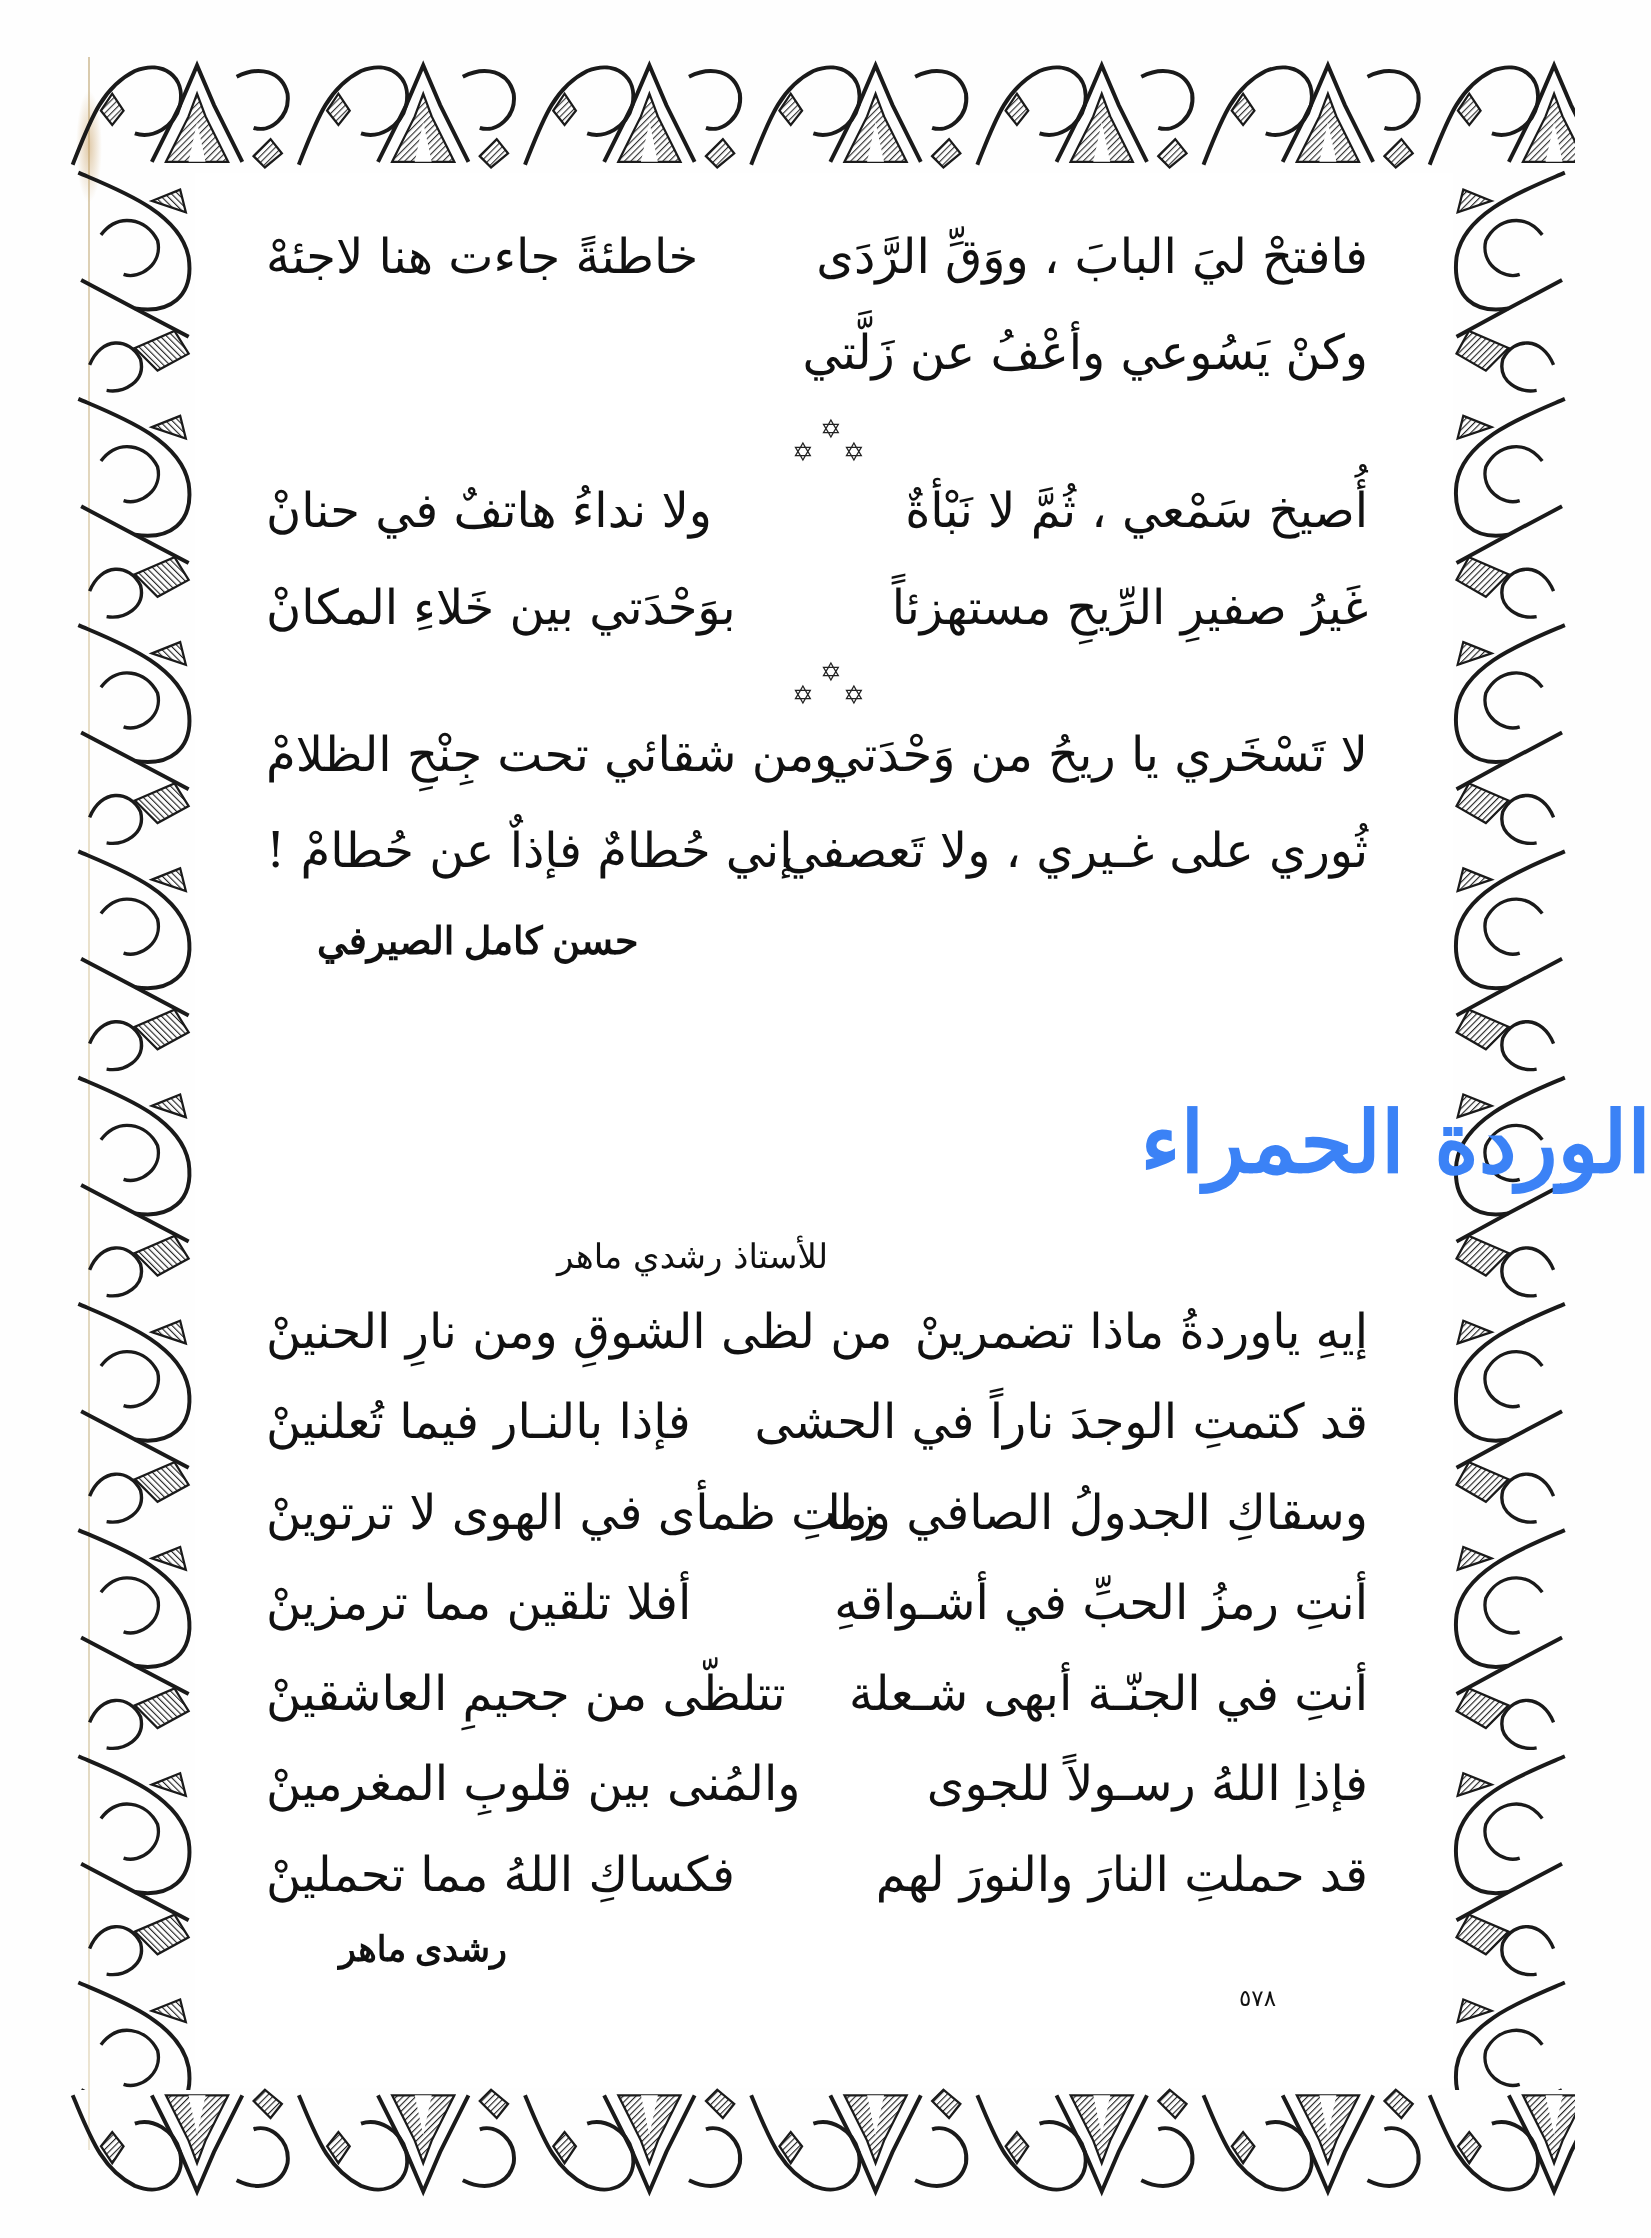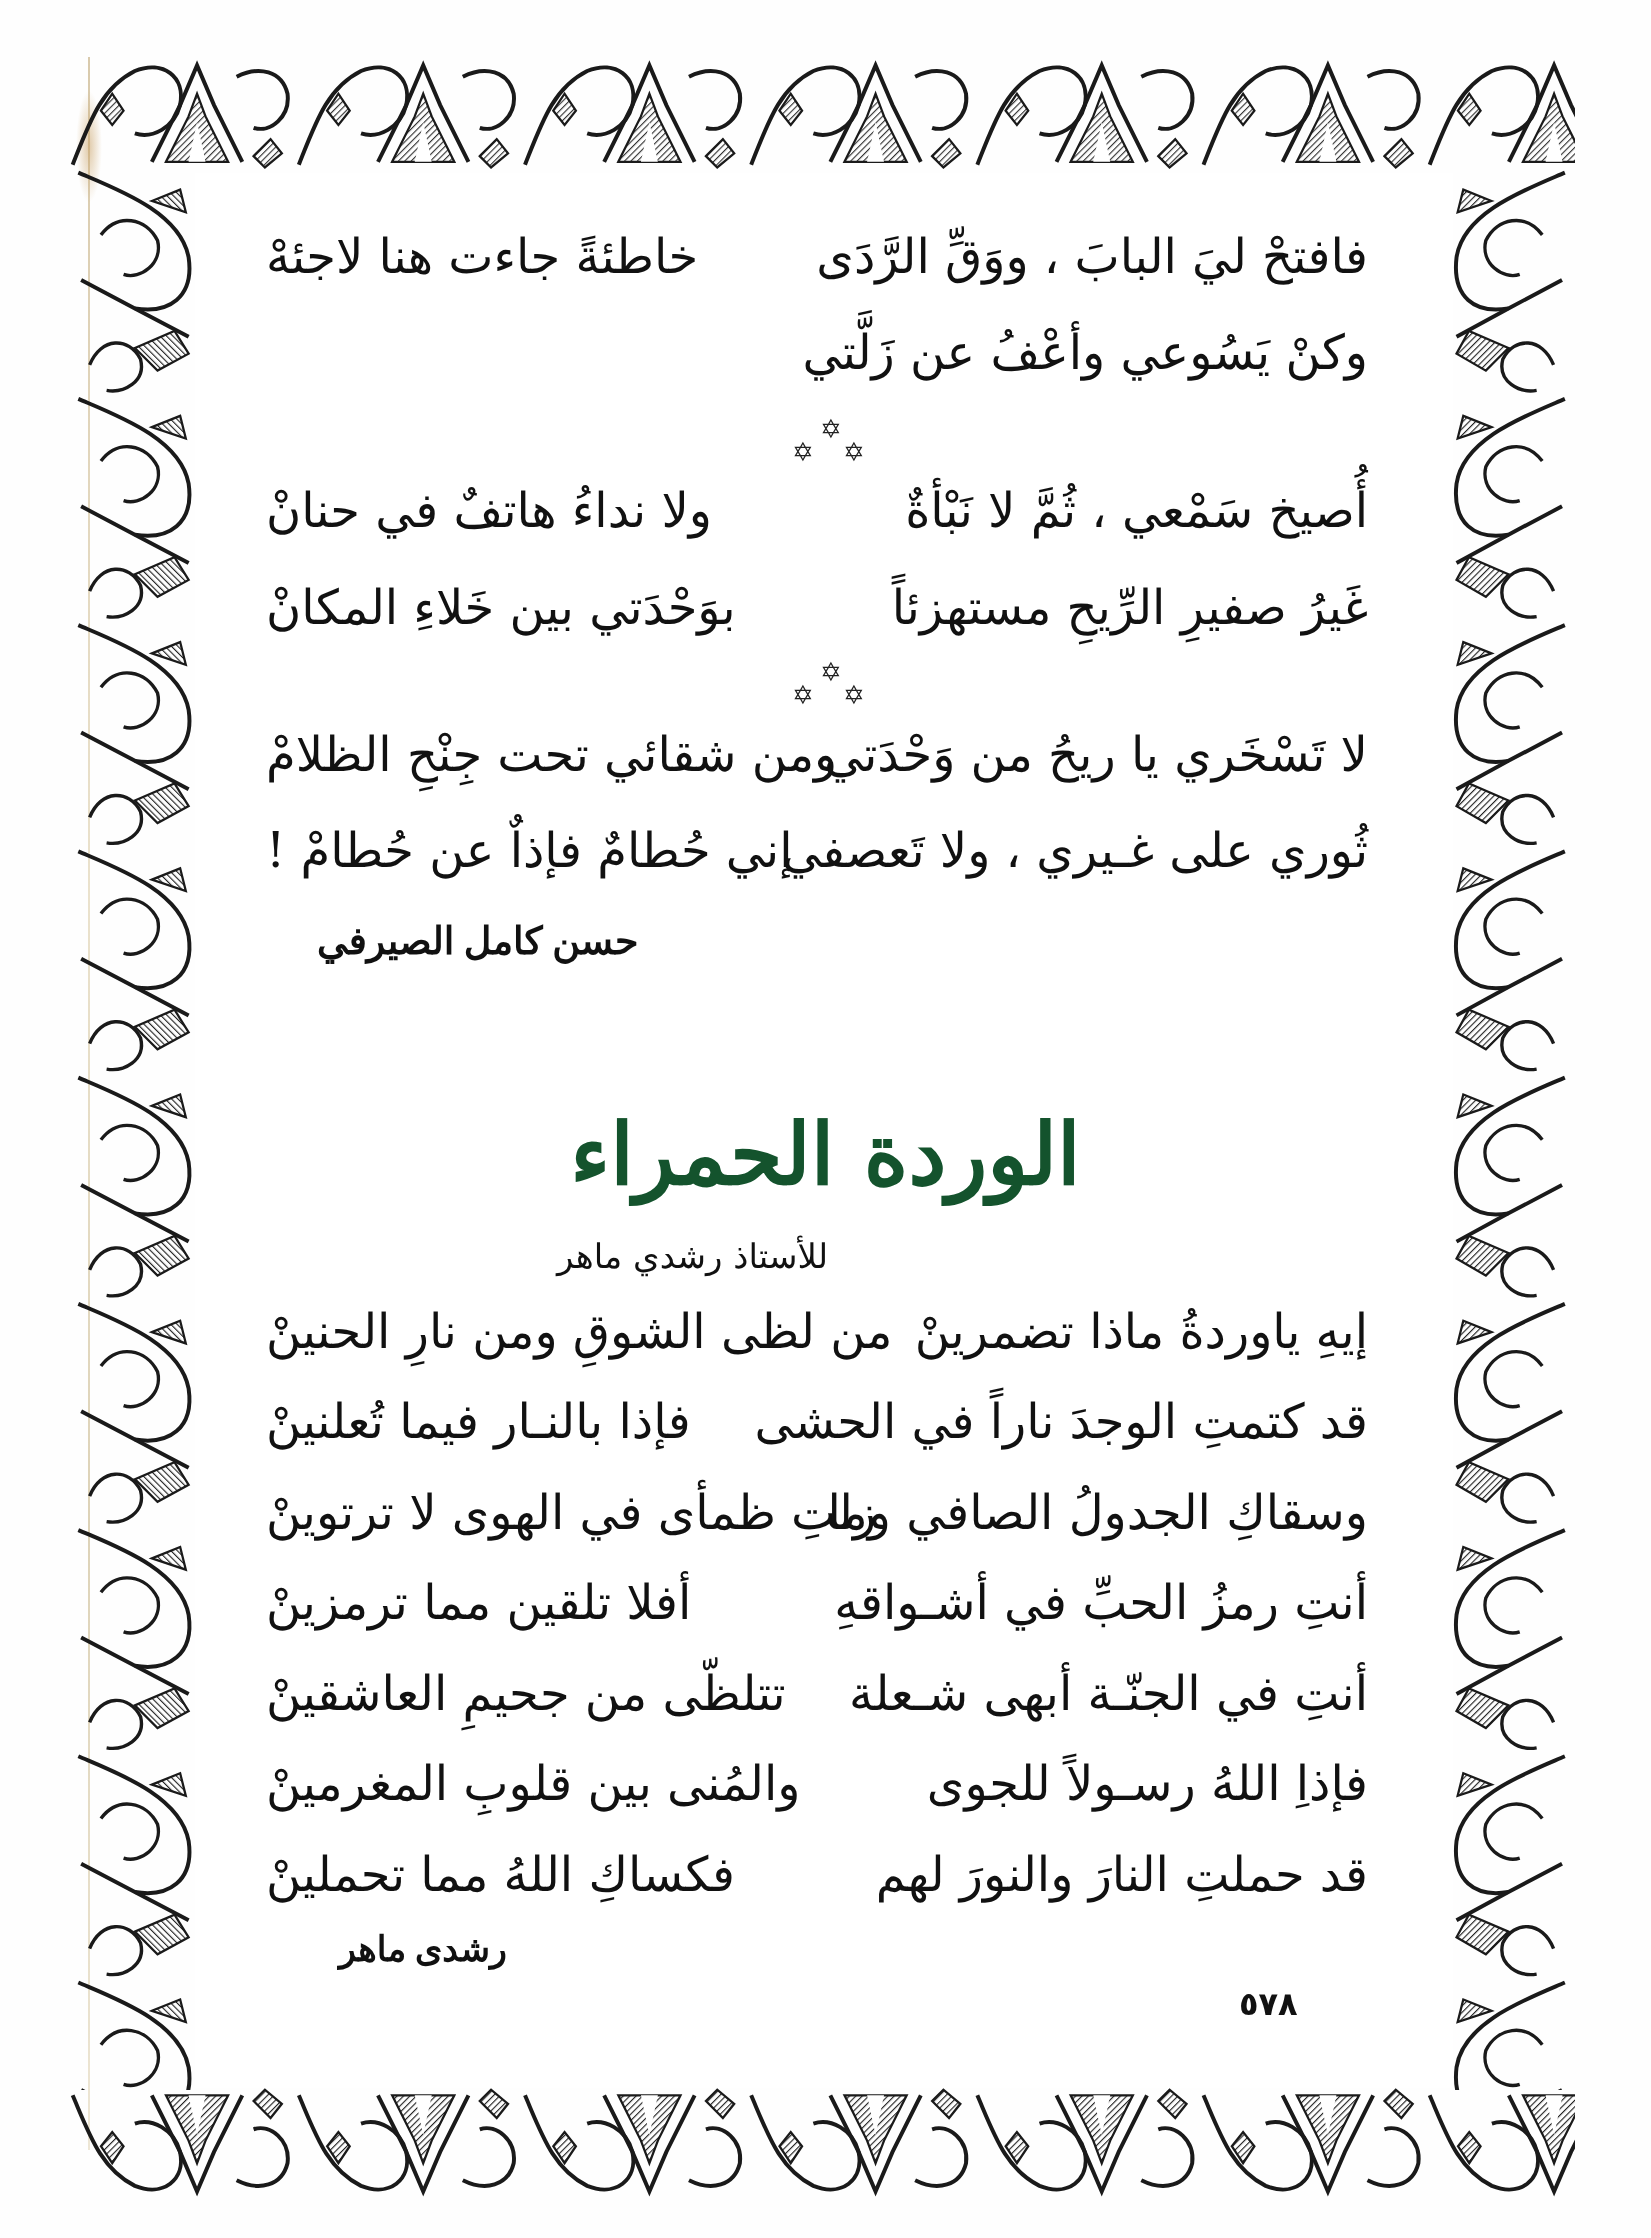--- a/index.html
+++ b/index.html
@@ -29,26 +29,26 @@
   .hemi-r { position: absolute; right: 283px; text-align: left; direction: rtl; }
   .hemi-l { position: absolute; right: 730px; text-align: center; direction: rtl; }
   .row { position: absolute; left: 0; width: 1651px; height: 68px; }
 
   .stars { position: absolute; left: 775px; width: 102px; height: 68px; }
   .star { position: absolute; font-size: 26px; color: #222; line-height: 1; }
 
   .signature { position: absolute; direction: rtl; font-family: Liberation Serif, serif;
     font-weight: bold; font-size: 38px; color: #111; white-space: nowrap; }
 
-  .title { position: absolute; left: 0; width: 1651px; text-align: center; direction: rtl;
-    font-family: "DejaVu Serif", serif; font-size: 85px; font-weight: bold; color: #14532d; margin-top: 12px; }
+  .title { position: absolute; left: 0; width: 1651px; text-align: right; direction: rtl;
+    font-family: "DejaVu Serif", serif; font-size: 85px; font-weight: bold; color: #3b82f6; }
   .byline { position: absolute; direction: rtl; font-family: "DejaVu Serif", serif;
     font-size: 34px; color: #111; white-space: nowrap; }
-  .pagenum { position: absolute; font-family: "DejaVu Sans", sans-serif; font-weight: bold;
-    font-size: 32px; color: #111; direction: rtl; }
+  .pagenum { position: absolute; font-family: "DejaVu Sans", sans-serif; font-weight: normal;
+    font-size: 23px; color: #111; direction: rtl; }
 </style>
 </head>
 <body>
 
 <div class="page">
   <div class="gutter-line"></div>
   <div class="gutter-stain"></div>
 
   <div class="frame">
     <div class="band top">

